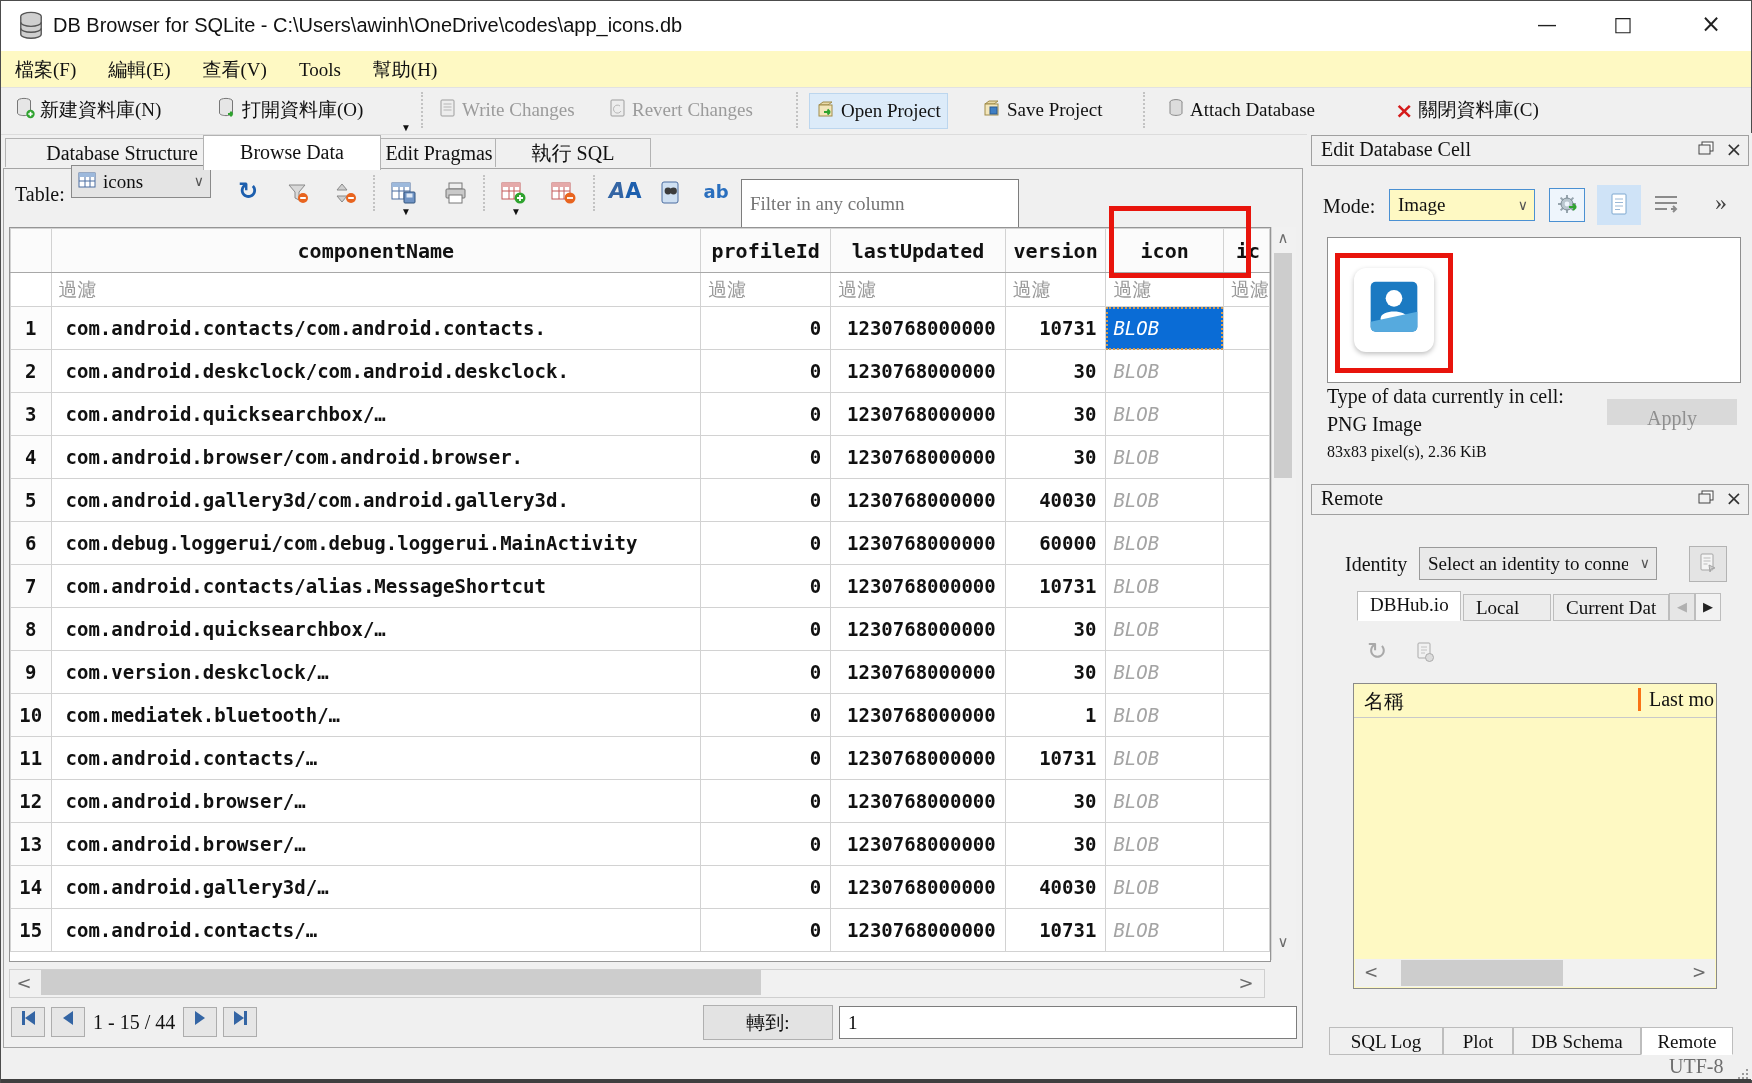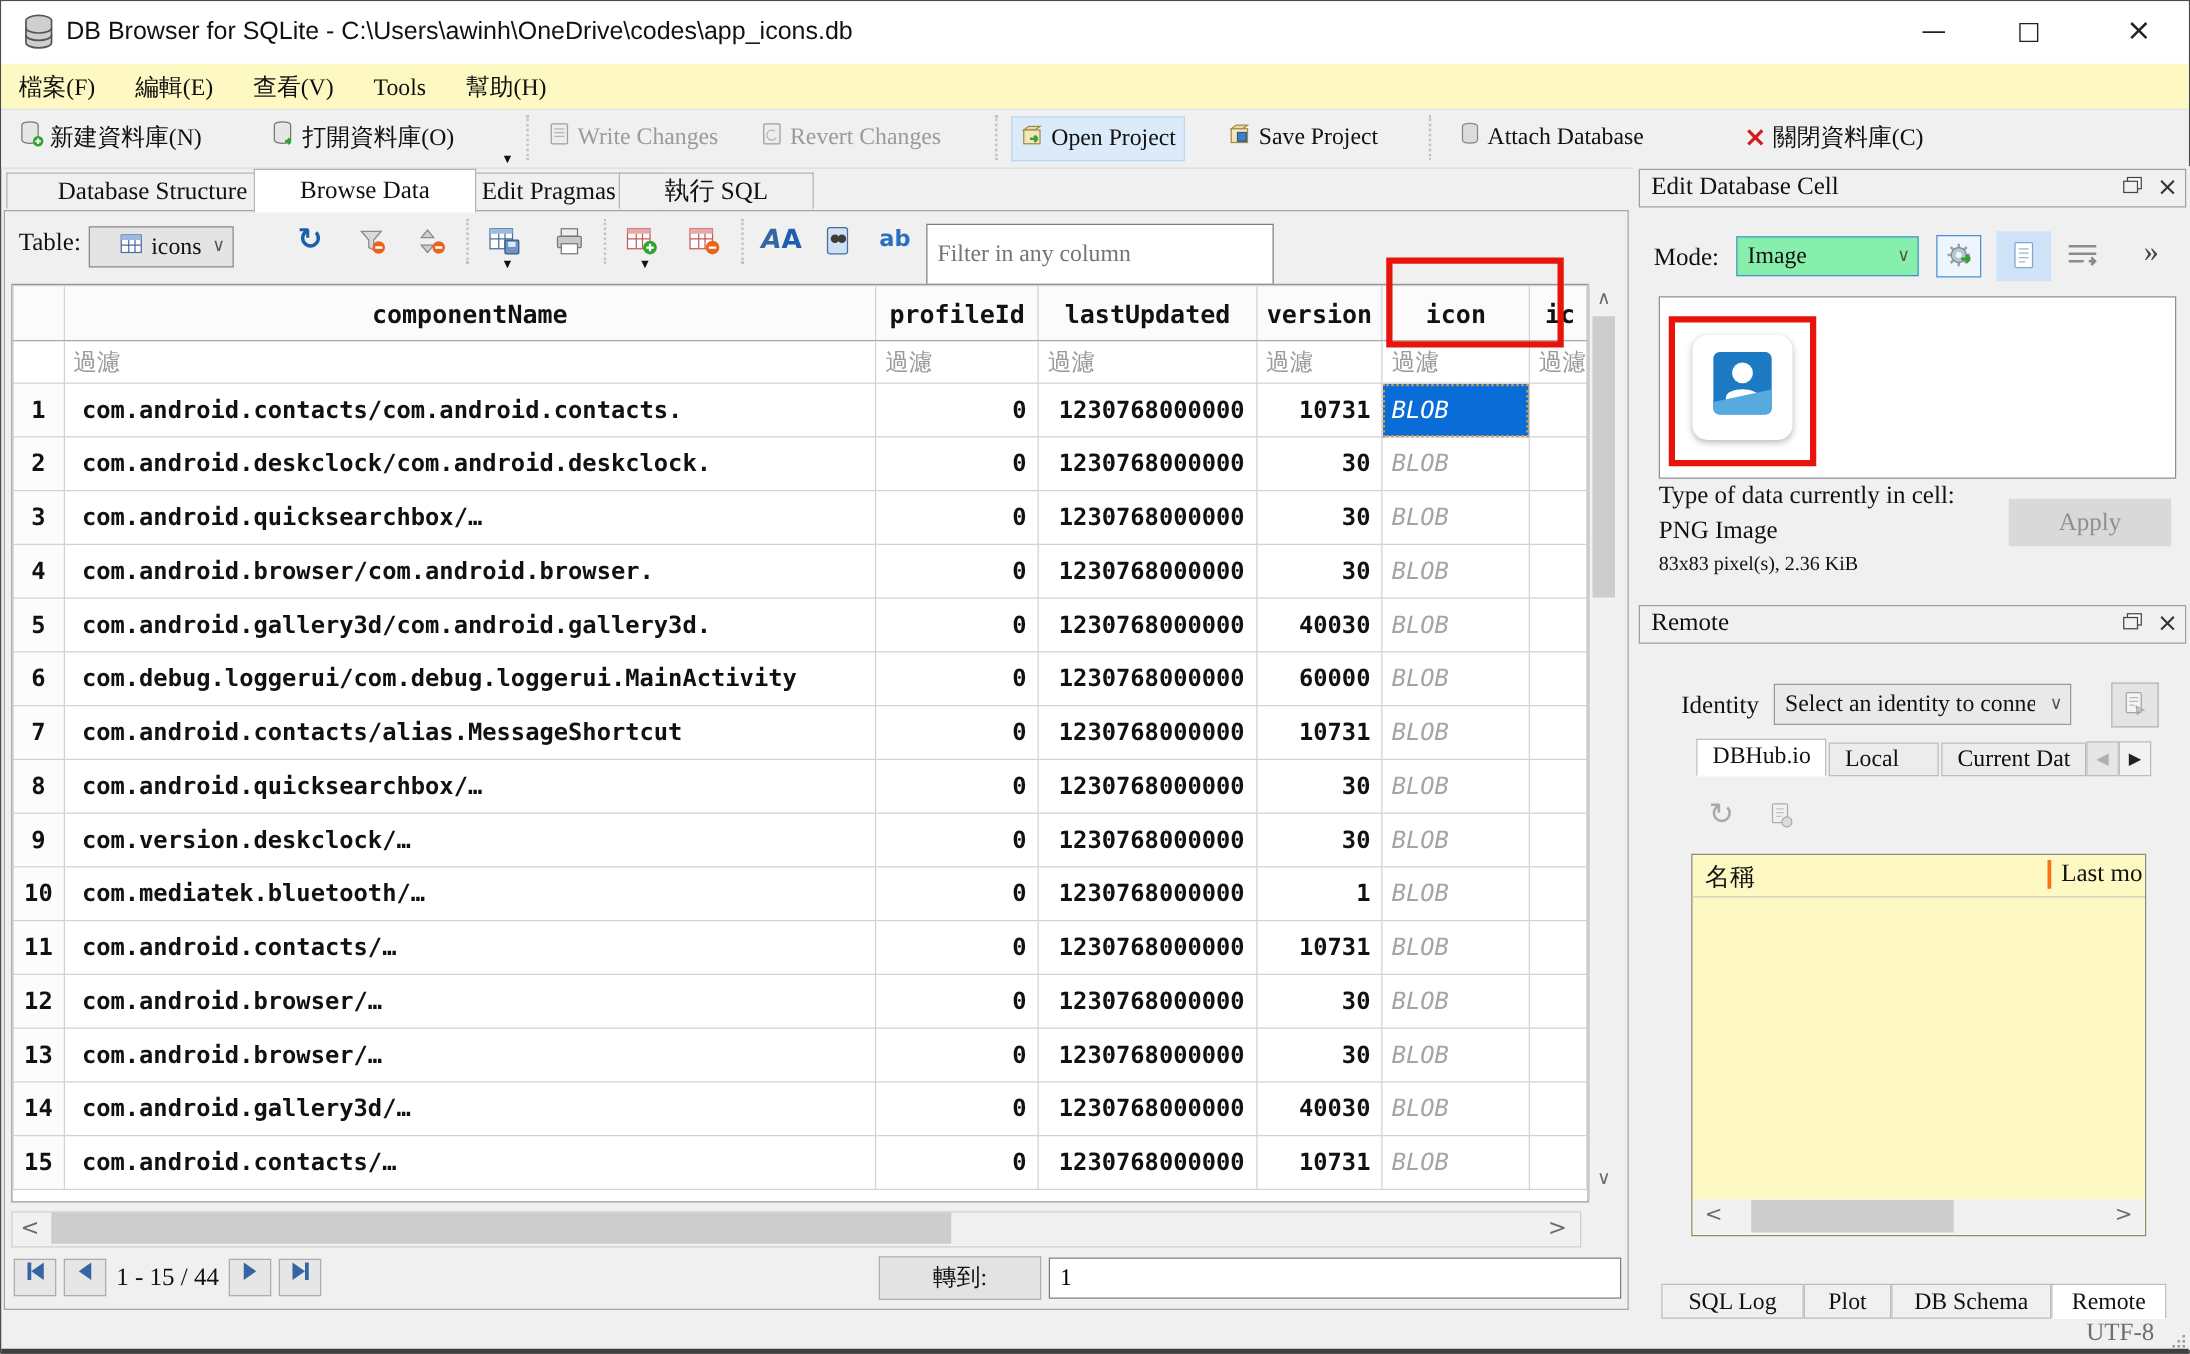--- a/index.html
+++ b/index.html
@@ -159,21 +159,21 @@
   <div class="tabbar">
     <div class="mtab" style="left:2px;width:196px">Database Structure</div>
     <div class="mtab on" style="left:200px;width:140px">Browse Data</div>
     <div class="mtab" style="left:344px;width:146px">Edit Pragmas</div>
     <div class="mtab" style="left:492px;width:118px">執行 SQL</div>
   </div>
 
   <div class="frame"></div>
 
   <span class="ctl-label" style="position:absolute;left:14px;top:182px">Table:</span>
-  <div class="combo" style="left:70px;top:180px;width:116px;height:33px;padding-left:24px">
+  <div class="combo" style="left:70px;top:164px;width:140px;height:33px;padding-left:6px">
     <span class="ico"><svg width="18" height="16" viewBox="0 0 18 16">
           <rect x="1" y="1" width="16" height="14" fill="#fff" stroke="#4a6da0"></rect>
           <rect x="1" y="1" width="16" height="4" fill="#9db9dc"></rect>
           <path d="M1 9h16M7 5v10M12 5v10" stroke="#4a6da0"></path>
         </svg></span>
     <span style="margin-left:7px">icons</span>
     <span class="arr">∨</span>
   </div>
   <span class="ticon glyph-blue" style="left:232px;top:176px;font-size:24px">↻</span>
   <span class="ticon" style="left:282px;top:180px"><svg width="24" height="24" viewBox="0 0 24 24">
@@ -419,21 +419,21 @@
   <div class="phdr" style="left:1310px;top:134px;width:438px">
     <span>Edit Database Cell</span>
   </div>
   <span class="phicon" style="left:1694px;top:139px"><svg width="16" height="14" viewBox="0 0 16 14">
         <rect x="4" y="1" width="11" height="9" fill="#fff" stroke="#444"></rect>
         <rect x="1" y="4" width="11" height="9" fill="#f0f0f0" stroke="#444"></rect>
       </svg></span>
   <span class="phicon" style="left:1722px;top:136px;font-size:20px">×</span>
 
   <span class="abs" style="left:1322px;top:194px;font-size:20px">Mode:</span>
-  <div class="combo" style="left:1388px;top:188px;width:146px;height:32px;background:#86efac;border:1px solid #4a90d2;padding-left:8px">
+  <div class="combo" style="left:1388px;top:188px;width:146px;height:32px;background:#fef9c3;border:1px solid #4a90d2;padding-left:8px">
     <span>Image</span>
     <span class="arr">∨</span>
   </div>
   <div class="abs" style="left:1548px;top:187px;width:36px;height:34px;border:1px solid #4a90d2;background:#eef5fc;text-align:center;padding-top:4px;box-sizing:border-box">
     <svg width="22" height="22" viewBox="0 0 22 22">
         <g stroke="#97a5ae" stroke-width="2">
           <path d="M11 2v18M2 11h18M4.6 4.6l12.8 12.8M17.4 4.6 4.6 17.4"></path>
         </g>
         <circle cx="11" cy="11" r="6" fill="#b9c6ce" stroke="#7c8b94"></circle>
         <circle cx="11" cy="11" r="2.4" fill="#eef5fc"></circle>
@@ -459,21 +459,21 @@
           <circle cx="24" cy="18" r="5" fill="#fff"></circle>
           <path d="M16 30c0-5.5 16-5.5 16 0v2H16z" fill="#fff"></path>
           <path d="M10 32l28-6v9a3 3 0 0 1-3 3H13a3 3 0 0 1-3-3z" fill="#56aade"></path>
         </svg>
     </div>
   </div>
 
   <span class="abs" style="left:1326px;top:384px;font-size:20px">Type of data currently in cell:</span>
   <span class="abs" style="left:1326px;top:412px;font-size:20px">PNG Image</span>
   <span class="abs" style="left:1326px;top:442px;font-size:16px">83x83 pixel(s), 2.36 KiB</span>
-  <div class="abs" style="left:1606px;top:398px;width:130px;height:38px;background:#d9d9d9;color:#8f8f8f;text-align:center;line-height:38px;font-size:20px">Apply</div>
+  <div class="abs" style="left:1606px;top:398px;width:130px;height:26px;background:#d9d9d9;color:#8f8f8f;text-align:center;line-height:38px;font-size:20px">Apply</div>
 
   <div class="phdr" style="left:1310px;top:483px;width:438px">
     <span>Remote</span>
   </div>
   <span class="phicon" style="left:1694px;top:488px"><svg width="16" height="14" viewBox="0 0 16 14">
         <rect x="4" y="1" width="11" height="9" fill="#fff" stroke="#444"></rect>
         <rect x="1" y="4" width="11" height="9" fill="#f0f0f0" stroke="#444"></rect>
       </svg></span>
   <span class="phicon" style="left:1722px;top:485px;font-size:20px">×</span>
 

